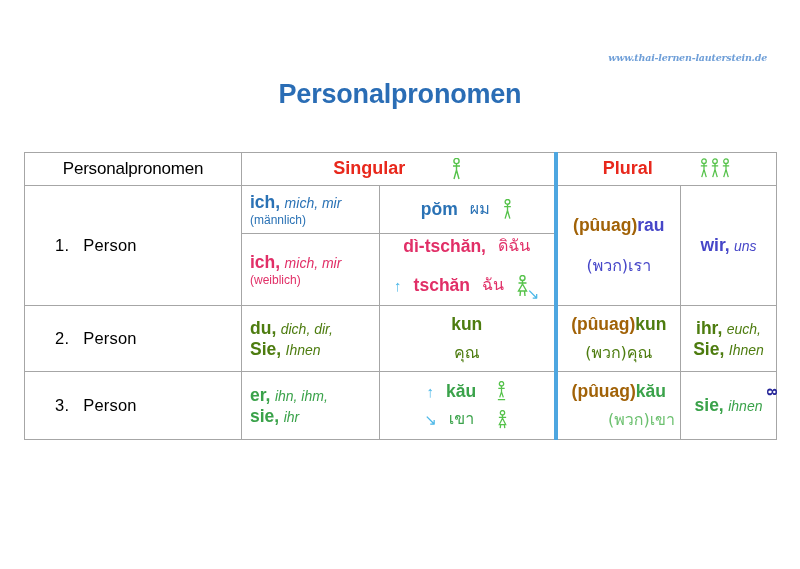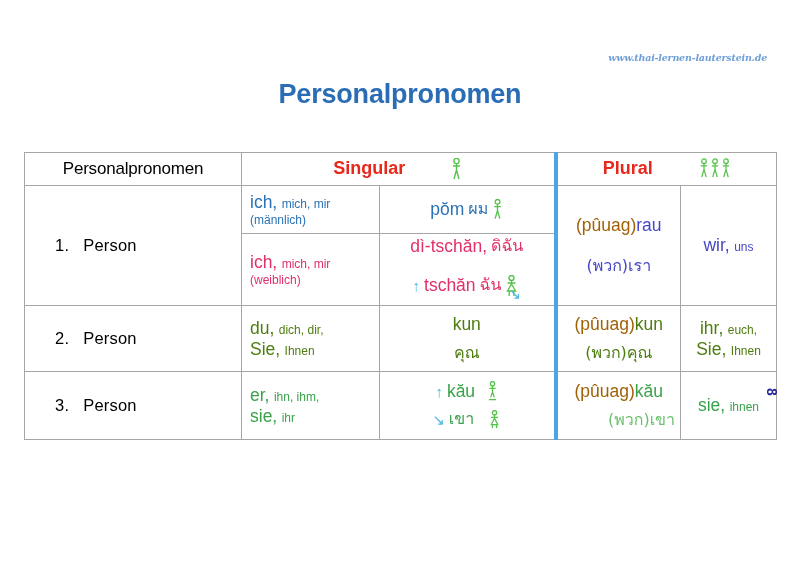--- a/index.html
+++ b/index.html
@@ -125,23 +125,23 @@
     letter-spacing: 0.2px;
   }
   .person-label .num { margin-right: 14px; }
 
   
   .cell {
     text-align: center;
     font-size: 16px;
   }
   .cell.left { text-align: left; padding-left: 8px; }
-  .big { font-size: 17.5px; }
+  .big { font-size: 17.5px; font-weight: bold; }
   .sm  { font-size: 12px; }
-  .it  { font-size: 12px; }
+  .it  { font-style: italic; font-size: 14px; }
   .line2 { margin-top: 2px; }
 
   
   .c-blue    { color: #2a72b5; }
   .c-pink    { color: #e12f67; }
   .c-black   { color: #4d7c0f; }
   .c-green   { color: #3aa24a; }
   .c-green-l { color: #6cc06f; text-align: right; }
   .c-purple  { color: #a16207; }
   .c-bluev   { color: #4646c8; }
@@ -151,21 +151,21 @@
   .row-h3 { height: 66px; }
   .row-h4 { height: 68px; }
 
   .nowrap { white-space: nowrap; }
   .thai { font-family: "DejaVu Sans", sans-serif; }
 
   .inline-flex-c {
     display: flex;
     align-items: center;
     justify-content: center;
-    gap: 4px;
+    gap: 12px;
   }
   .arrow-up   { color: #4db8e8; font-size: 15px; }
   .arrow-down { color: #4db8e8; font-size: 15px; }
   .fig { display: inline-block; vertical-align: middle; }
 </style>
 </head>
 <body>
 
 <div class="slide">
 

